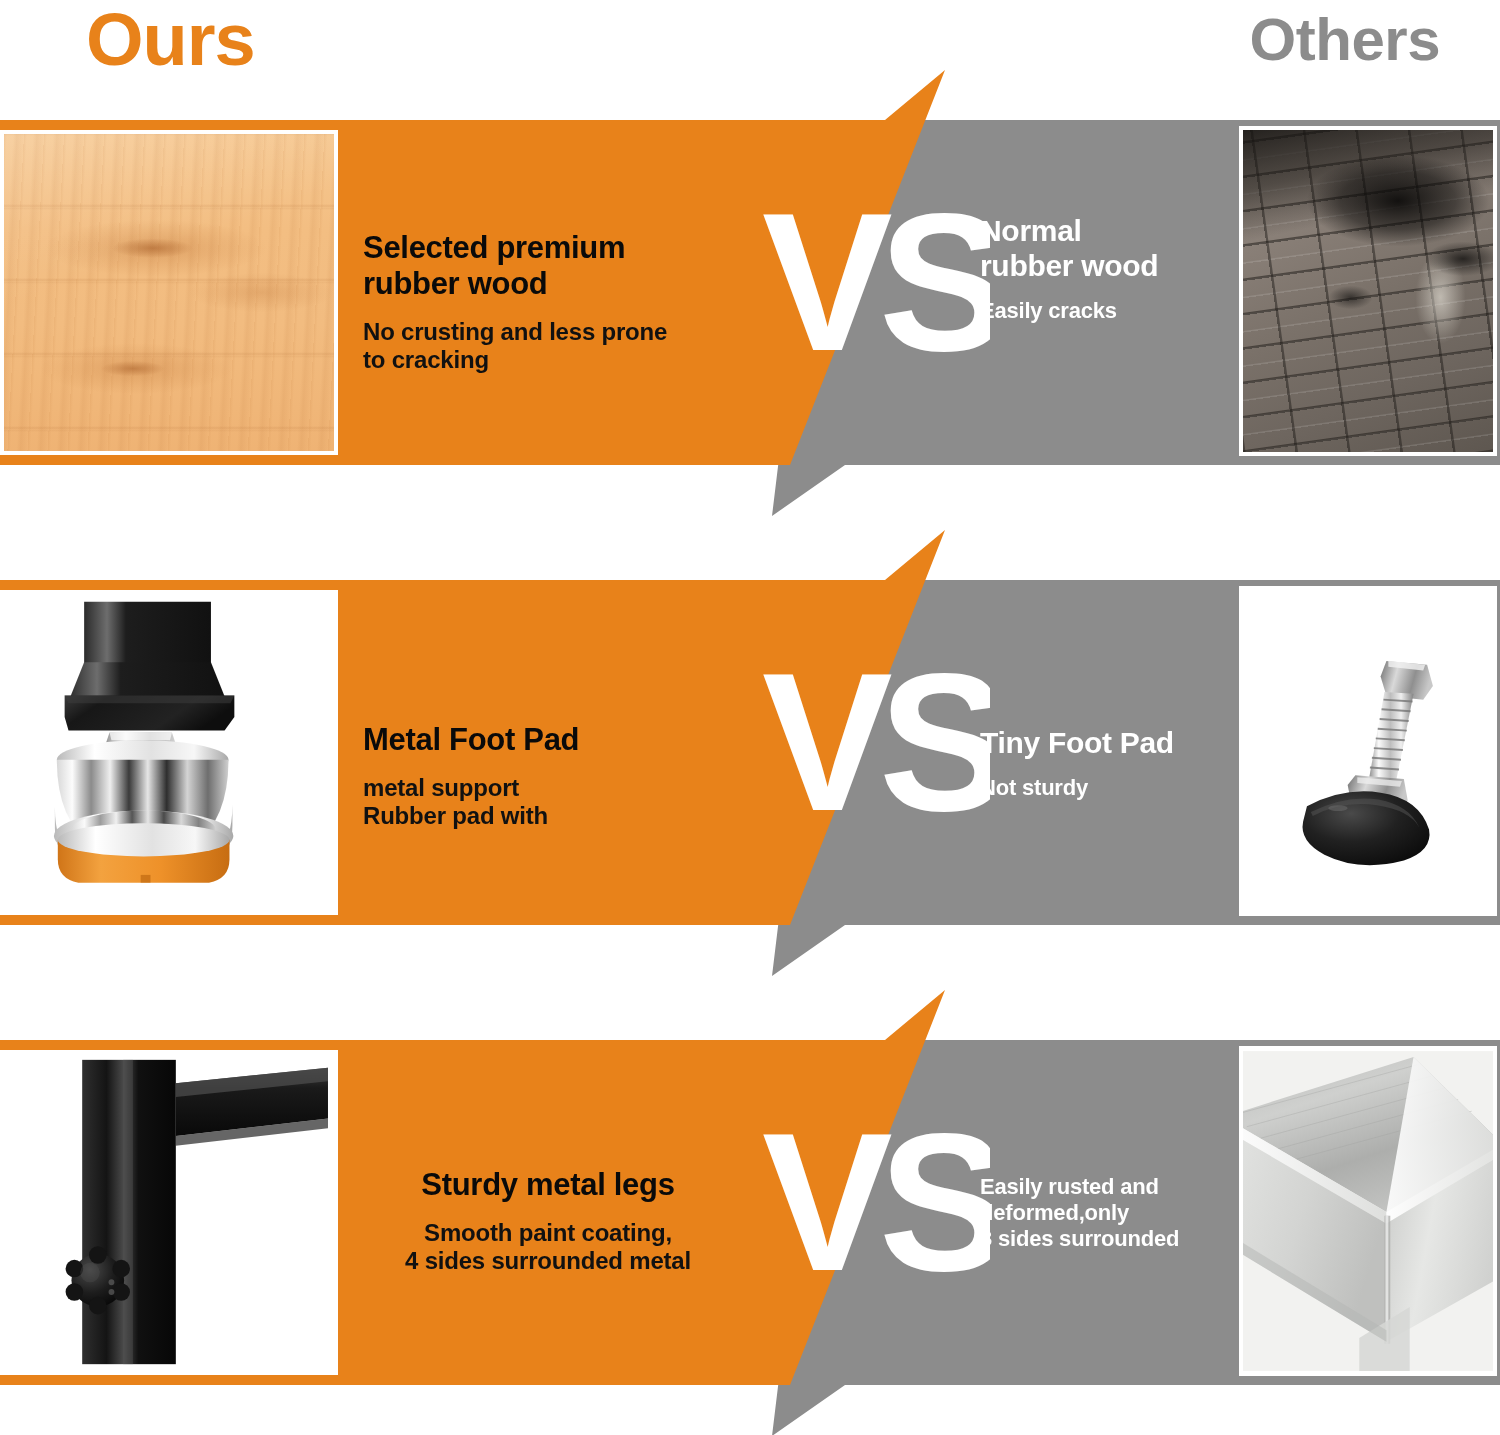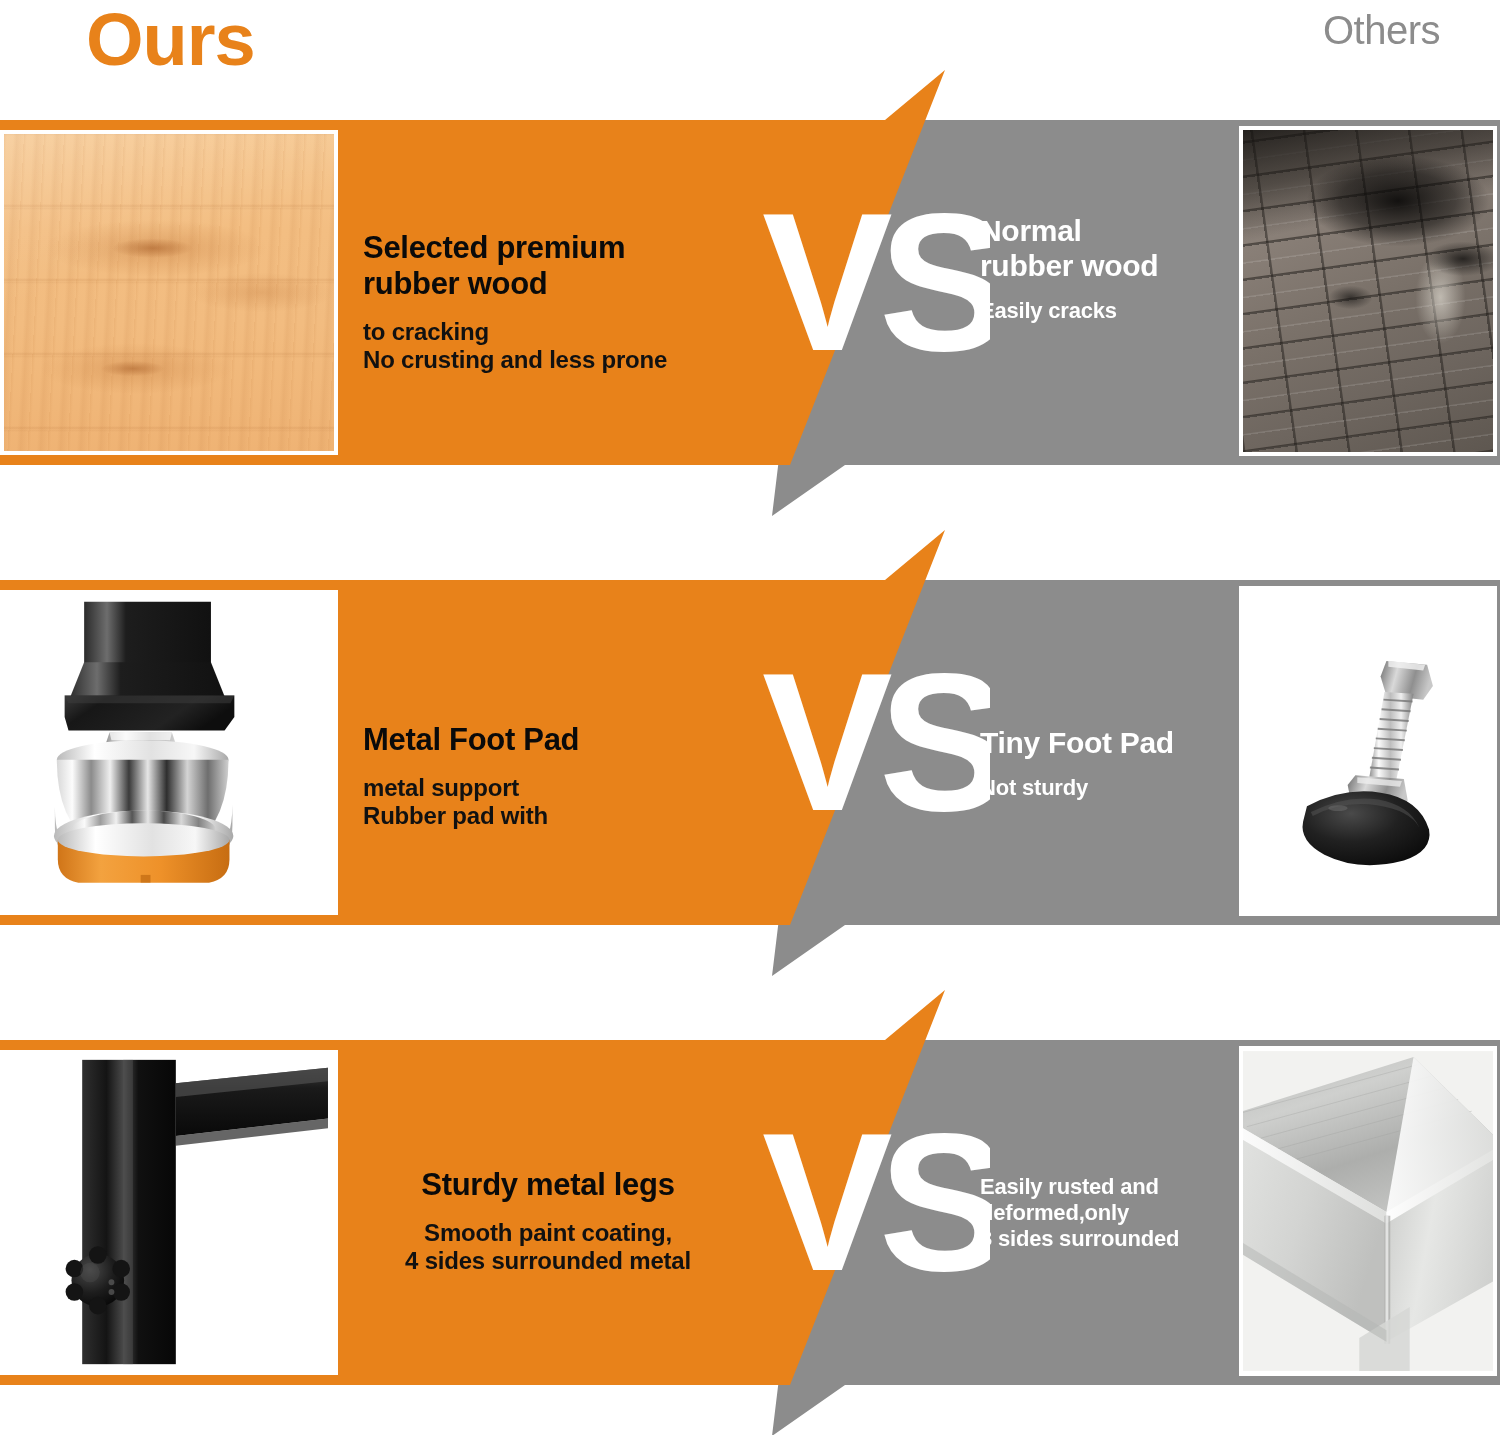--- a/index.html
+++ b/index.html
@@ -29,22 +29,22 @@
     font-size: 74px;
     font-weight: bold;
     letter-spacing: -1px;
     color: #E8821A;
     line-height: 1;
   }
   .hdr-others {
     position: absolute;
     right: 60px;
     top: 10px;
-    font-size: 40px;
-    font-weight: normal;
+    font-size: 60px;
+    font-weight: bold;
     letter-spacing: -0.5px;
     color: #8C8C8C;
     line-height: 1;
   }
 
   
   .row {
     position: absolute;
     left: 0;
     width: 1500px;
@@ -230,22 +230,22 @@
         <div class="wood-good"></div>
       </div>
     </div>
 
     <div class="left-text">
       <div class="title-left">
         <div>Selected premium</div>
         <div>rubber wood</div>
       </div>
       <div class="sub-left">
+        <div>No crusting and less prone</div>
         <div>to cracking</div>
-        <div>No crusting and less prone</div>
       </div>
     </div>
 
     <div class="vs">
       <svg viewBox="0 0 230 210" xmlns="http://www.w3.org/2000/svg">
         <text x="2" y="168" font-family="Liberation Sans, sans-serif" font-size="196" font-weight="bold" fill="#ffffff" letter-spacing="-14">VS</text>
       </svg>
     </div>
 
     <div class="right-text">

